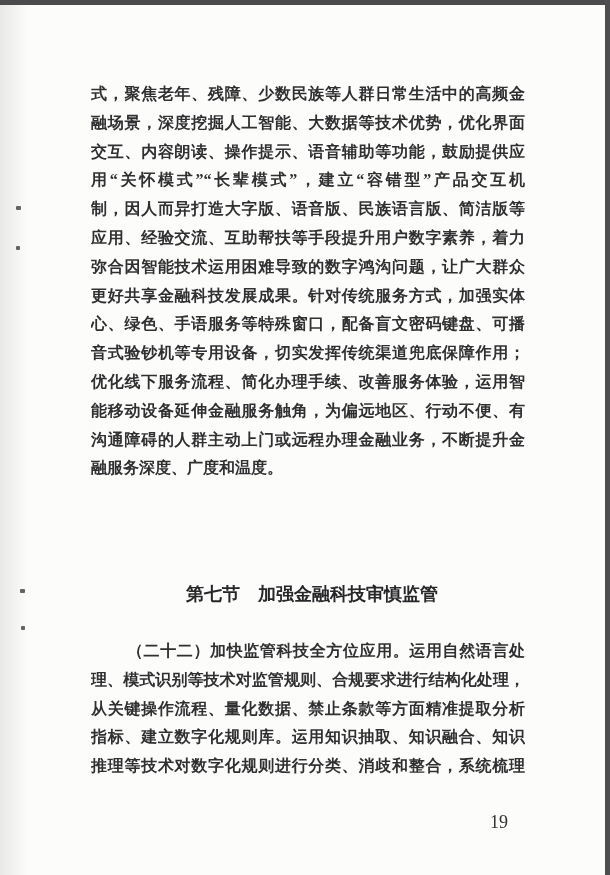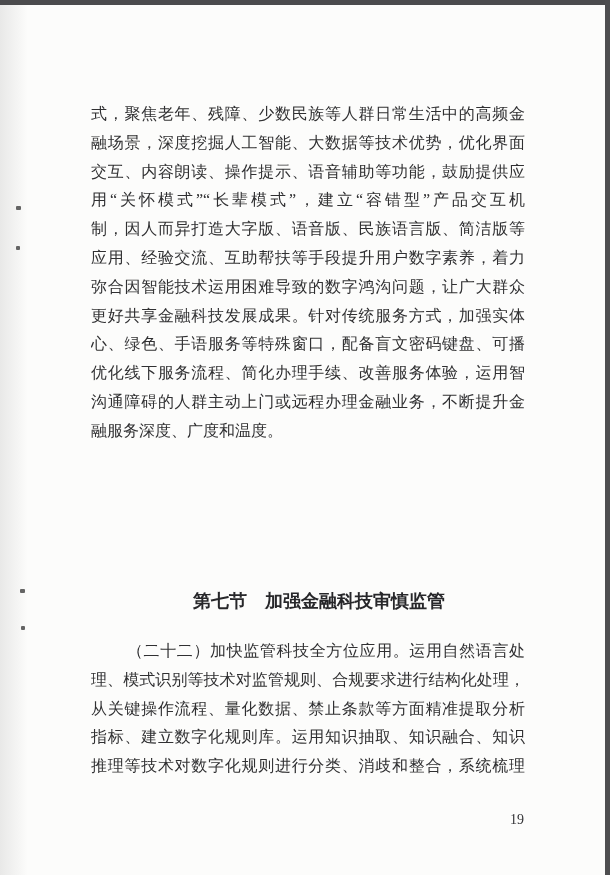--- a/index.html
+++ b/index.html
@@ -48,53 +48,52 @@
   
   .para {
     position: absolute;
     left: 91px;
     width: 434px;
     font-size: 16px;
     line-height: 28.8px;
     color: #303032;
     letter-spacing: 0;
   }
-  .para1 { top: 100px; }
-  .para2 { top: 637px; }
+  .para1 { top: 80px; font-weight: bold; }
+  .para2 { top: 637px; font-weight: bold; }
   .line {
     text-align: justify;
     text-align-last: justify;
     height: 28.8px;
     overflow: hidden;
   }
   .line.flush-left {
     text-align-last: left;
   }
   .line.indent {
     text-indent: 36px;
   }
   .heading {
     position: absolute;
     left: 91px;
     top: 576px;
     width: 434px;
-    margin: 11px;
+    margin: 4px;
     text-align: center;
     font-size: 18px;
     line-height: 28.8px;
     font-weight: bold;
     color: #27272a;
   }
   .page-number {
     position: absolute;
     top: 812px;
     left: 490px;
     width: 54px;
-    text-align: center;
-    font-size: 14px;
+    font-size: 18px;
     color: #333336;
   }
 </style>
 </head>
 <body>
 
 <div class="page">
 
   <div class="shade-left"></div>
   <div class="edge-top"></div>
@@ -108,21 +107,23 @@
   <div class="para para1">
     <div class="line">式，聚焦老年、残障、少数民族等人群日常生活中的高频金</div>
     <div class="line">融场景，深度挖掘人工智能、大数据等技术优势，优化界面</div>
     <div class="line">交互、内容朗读、操作提示、语音辅助等功能，鼓励提供应</div>
     <div class="line">用“关怀模式”“长辈模式”，建立“容错型”产品交互机</div>
     <div class="line">制，因人而异打造大字版、语音版、民族语言版、简洁版等</div>
     <div class="line">应用、经验交流、互助帮扶等手段提升用户数字素养，着力</div>
     <div class="line">弥合因智能技术运用困难导致的数字鸿沟问题，让广大群众</div>
     <div class="line">更好共享金融科技发展成果。针对传统服务方式，加强实体</div>
     <div class="line">心、绿色、手语服务等特殊窗口，配备盲文密码键盘、可播</div>
+    <div class="line">音式验钞机等专用设备，切实发挥传统渠道兜底保障作用；</div>
     <div class="line">优化线下服务流程、简化办理手续、改善服务体验，运用智</div>
+    <div class="line">能移动设备延伸金融服务触角，为偏远地区、行动不便、有</div>
     <div class="line">沟通障碍的人群主动上门或远程办理金融业务，不断提升金</div>
     <div class="line flush-left">融服务深度、广度和温度。</div>
   </div>
 
   <h2 class="heading">第七节　加强金融科技审慎监管</h2>
 
   <div class="para para2">
     <div class="line indent">（二十二）加快监管科技全方位应用。运用自然语言处</div>
     <div class="line">理、模式识别等技术对监管规则、合规要求进行结构化处理，</div>
     <div class="line">从关键操作流程、量化数据、禁止条款等方面精准提取分析</div>

